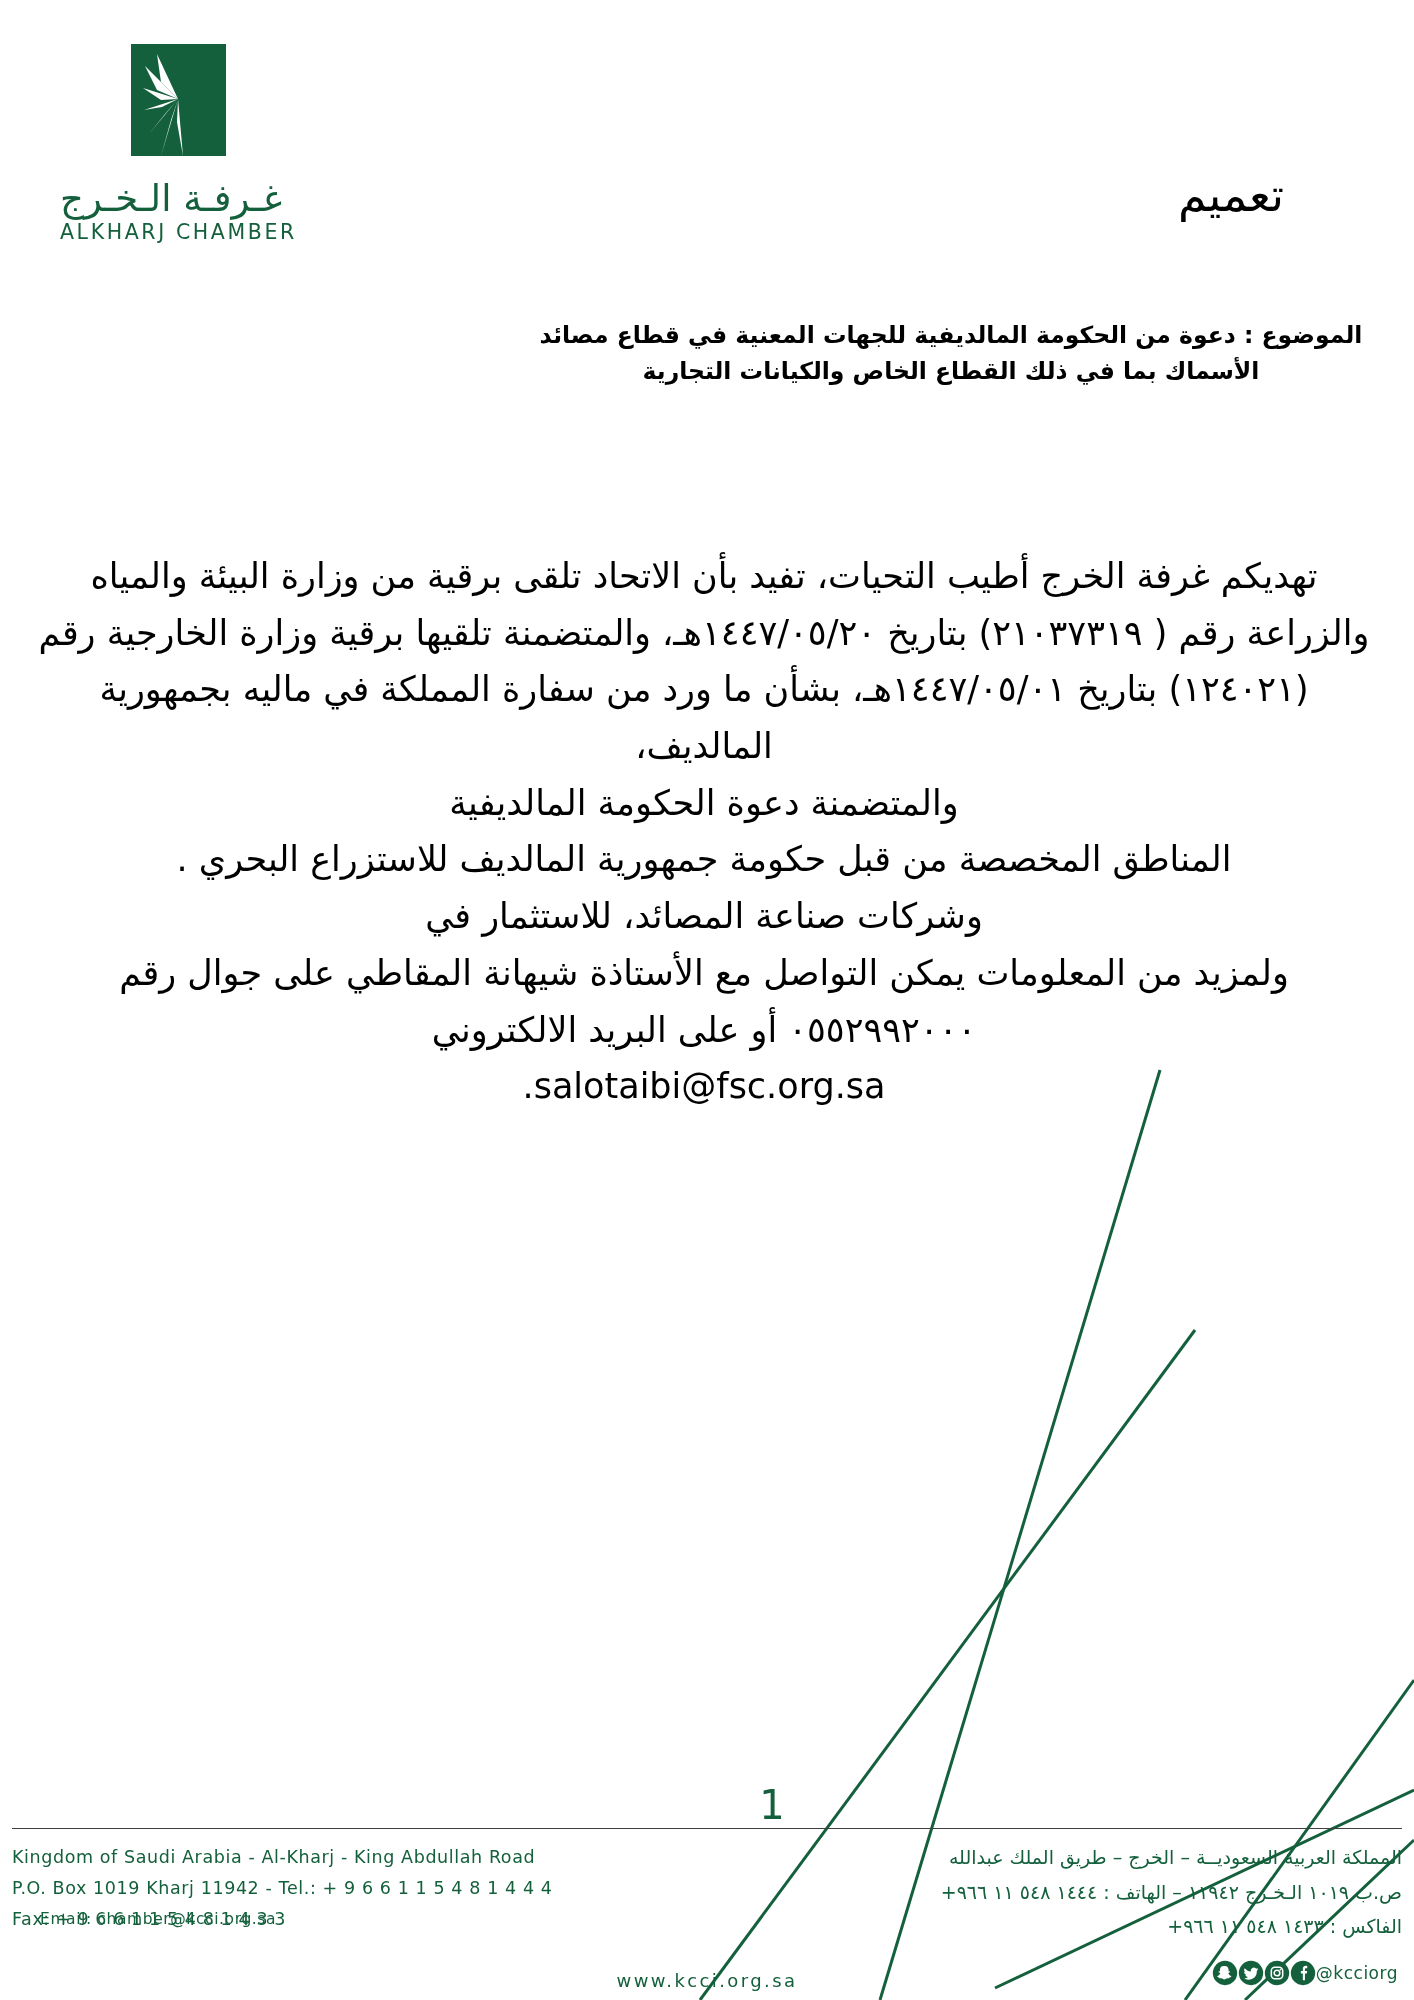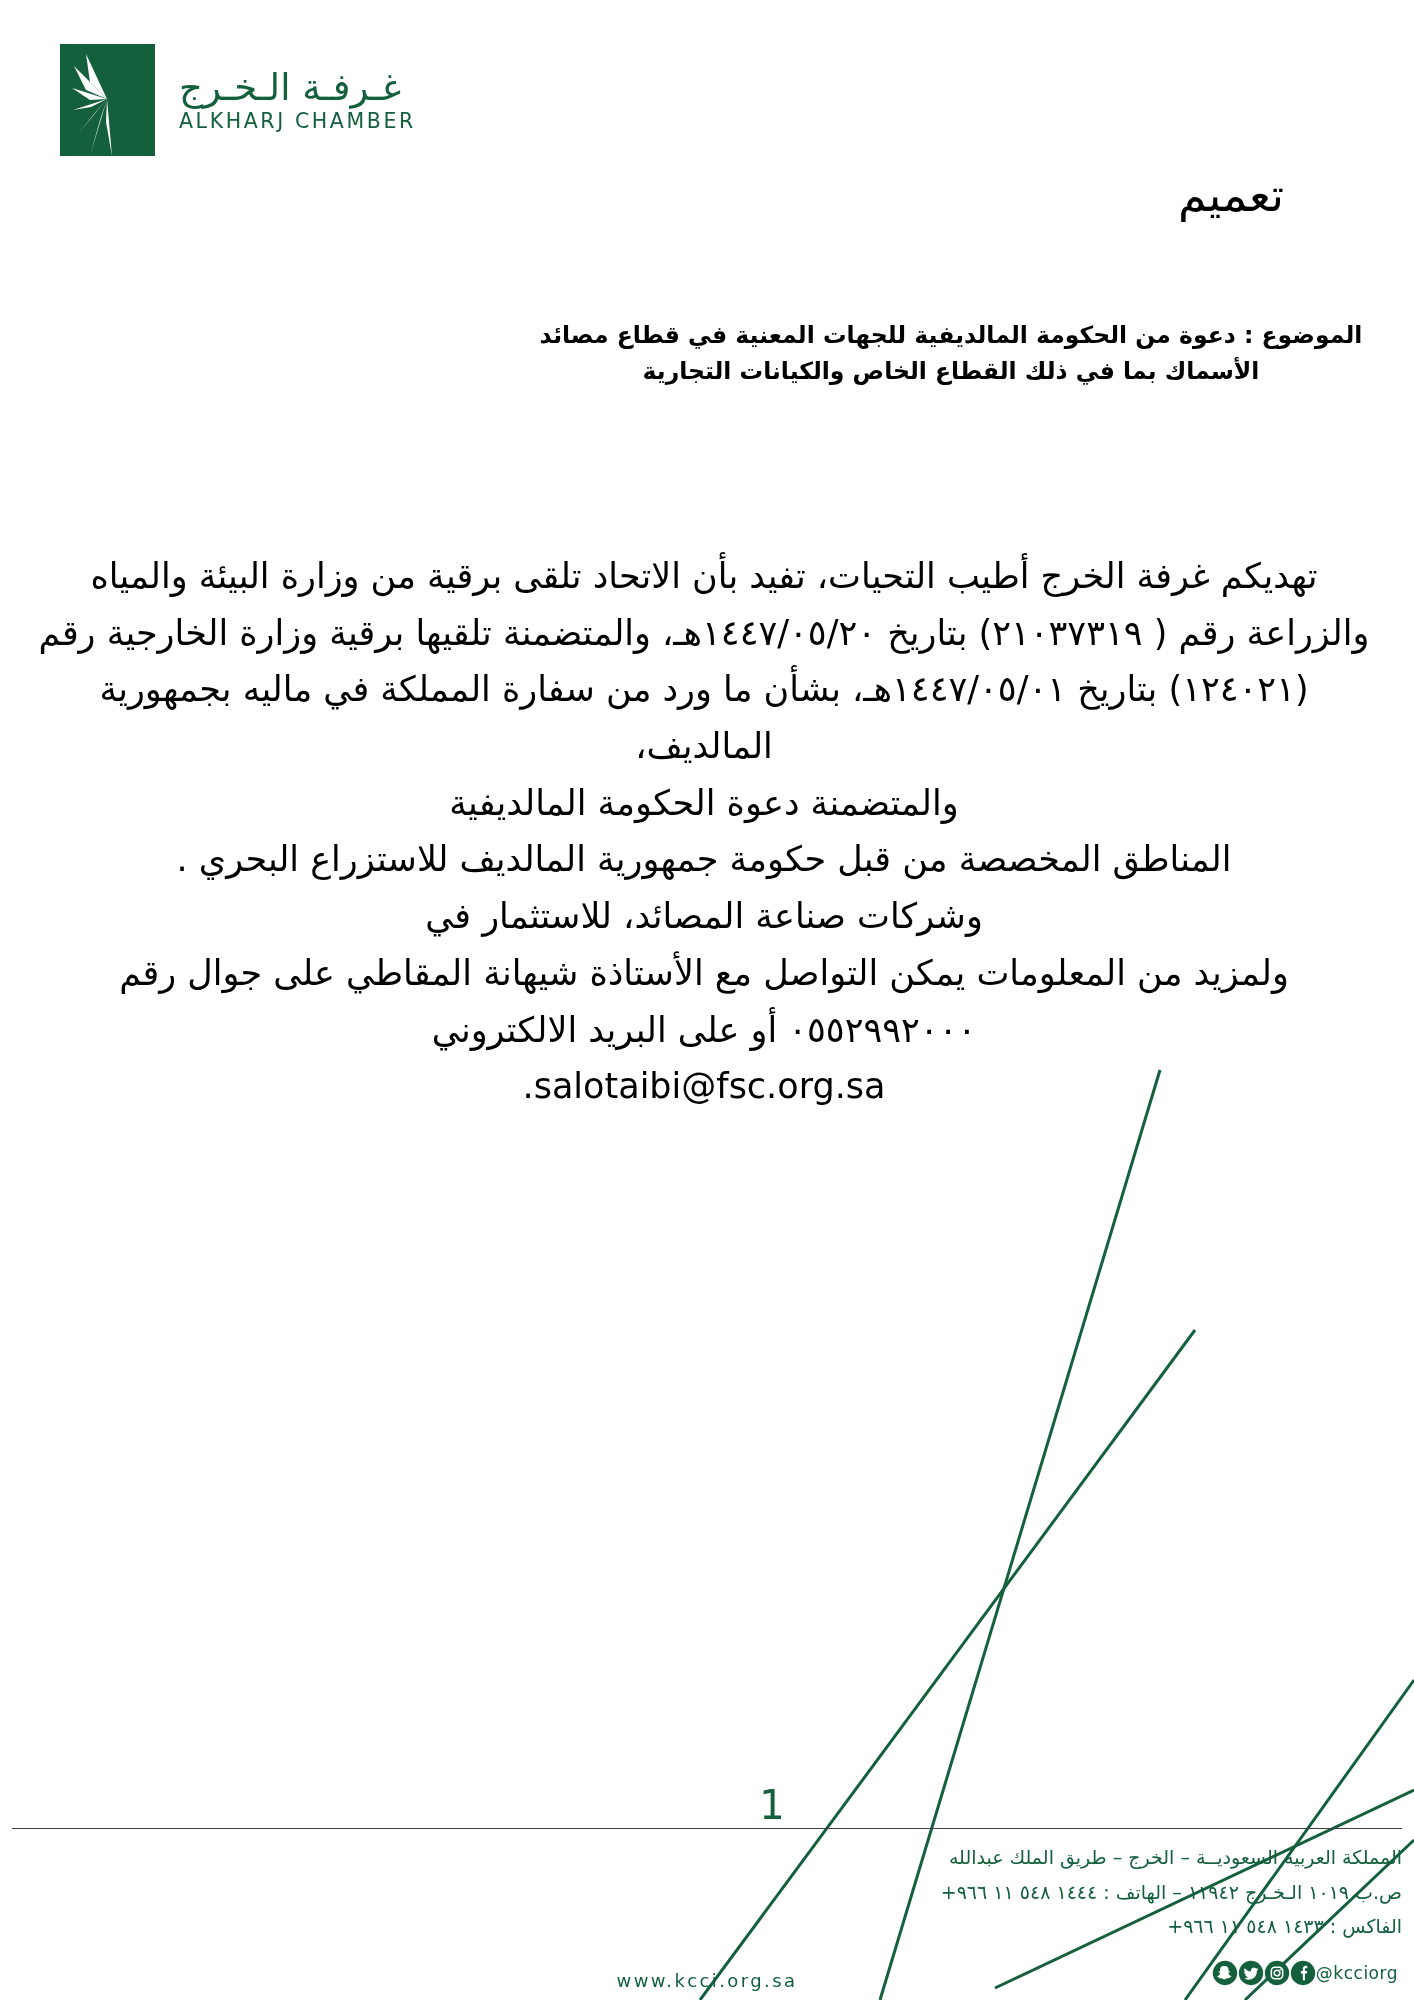--- a/index.html
+++ b/index.html
@@ -18,21 +18,21 @@
     color: #000000;
   }
 
   
   .logo-block {
     position: absolute;
     top: 44px;
     right: auto;
     left: 60px;
     display: flex;
-    flex-direction: row;
+    flex-direction: column;
     align-items: center;
     gap: 24px;
     direction: ltr;
   }
   .logo-mark {
     width: 95px;
     height: 112px;
     background: #14603C;
     position: relative;
     flex: 0 0 auto;
@@ -265,20 +265,28 @@
   </div>
 
   <div class="page-num">
     <span class="inner">1</span>
   </div>
 
   <div class="footer-rule"></div>
 
   <div class="footer">
 
+    <div class="footer-en">
+      <div>Kingdom of Saudi Arabia  -  Al-Kharj - King Abdullah Road</div>
+      <div>P.O. Box 1019 Kharj 11942 -  Tel.: + 9 6 6   1 1   5 4 8   1 4 4 4</div>
+      <div class="overlap-wrap">
+        <span>Fax: + 9 6 6  1 1  5 4 8  1 4 3 3</span>
+        <span class="email">Email: chamber@kcci.org.sa</span>
+      </div>
+    </div>
 
     <div class="footer-ar">
       <div>المملكة العربية السعوديــة – الخرج – طريق الملك عبدالله</div>
       <div>ص.ب ١٠١٩ الـخـرج ١١٩٤٢ – الهاتف : ١٤٤٤ ٥٤٨ ١١ ٩٦٦+</div>
       <div>الفاكس : ١٤٣٣ ٥٤٨ ١١ ٩٦٦+</div>
     </div>
 
     <div class="footer-web">www.kcci.org.sa</div>
 
     <div class="footer-social">

